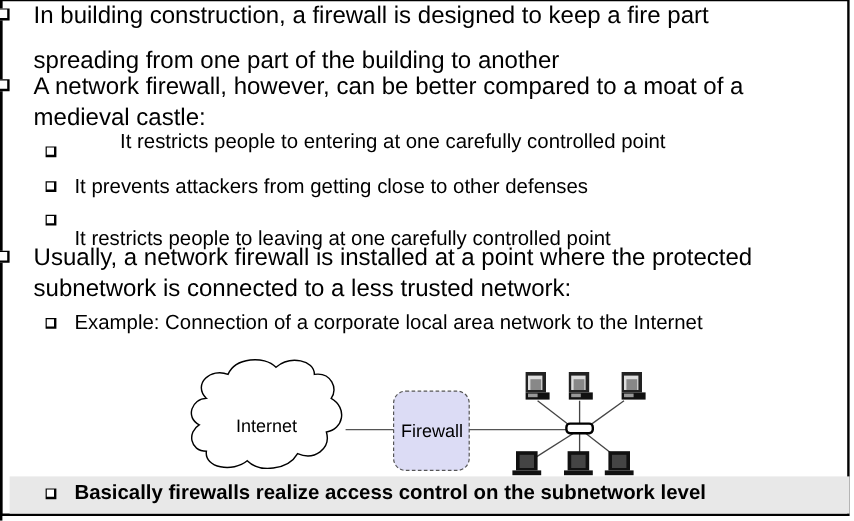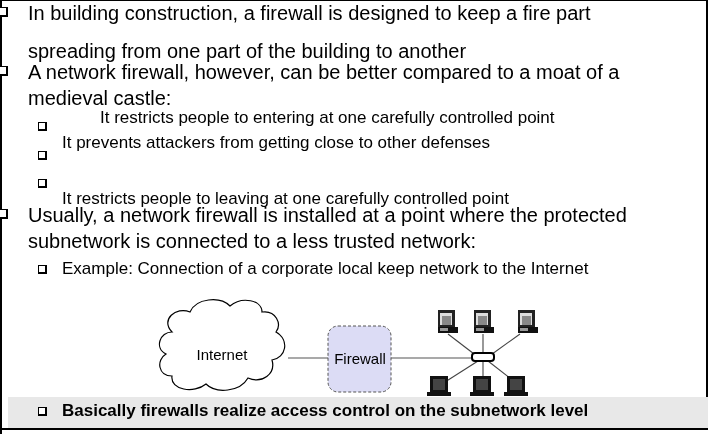--- a/index.html
+++ b/index.html
@@ -26,31 +26,31 @@
 <div class="line l1" style="left:28px; top:38px;">spreading from one part of the building to another</div>
 
 <span class="bullet b1" style="left:-2px; top:66px;"></span>
 <div class="line l1" style="left:28px; top:59px;text-align:center;">A network firewall, however, can be better compared to a moat of a</div>
 <div class="line l1" style="left:28px; top:85px;">medieval castle:</div>
 
 <span class="bullet b2" style="left:38px; top:122px;"></span>
 <div class="line l2" style="left:62px; top:107px;margin-left:38px;">It restricts people to entering at one carefully controlled point</div>
 
 <span class="bullet b2" style="left:38px; top:151px;"></span>
-<div class="line l2" style="left:62px; top:132px;text-align:center;">It prevents attackers from getting close to other defenses</div>
+<div class="line l2" style="left:62px; top:145px;text-align:center;">It prevents attackers from getting close to other defenses</div>
 
 <span class="bullet b2" style="left:38px; top:179px;"></span>
 <div class="line l2" style="left:62px; top:188px;">It restricts people to leaving at one carefully controlled point</div>
 
 <span class="bullet b1" style="left:-2px; top:209px;"></span>
 <div class="line l1" style="left:28px; top:202px;">Usually, a network firewall is installed at a point where the protected</div>
 <div class="line l1" style="left:28px; top:228px;">subnetwork is connected to a less trusted network:</div>
 
 <span class="bullet b2" style="left:38px; top:265px;"></span>
-<div class="line l2" style="left:62px; top:258px;">Example: Connection of a corporate local keep network to the Internet</div>
+<div class="line l2" style="left:62px; top:258px;">Example: Connection of a corporate local area network to the Internet</div>
 
 <svg style="position:absolute; left:0; top:290px;" width="712" height="110">
 
   <path d="M172,42 C160,30 176,16 190,22 C196,8 220,6 230,16 C242,6 262,10 262,22 C276,20 282,34 276,42 C290,50 286,68 272,70 C276,84 262,94 248,88 C240,102 216,104 206,94 C194,104 170,100 172,86 C158,86 156,70 166,64 C154,58 160,42 172,42 Z" fill="#ffffff" stroke="#000" stroke-width="1.2"></path>
   <text x="222" y="70" font-size="15" text-anchor="middle">Internet</text>
 
   <line x1="288" y1="68" x2="329" y2="68" stroke="#555" stroke-width="1.2"></line>
 
   <rect x="328" y="36" width="63" height="66" rx="10" ry="10" fill="#dcdcf5" stroke="#555" stroke-width="1" stroke-dasharray="3,2"></rect>
   <text x="360" y="74" font-size="15" text-anchor="middle">Firewall</text>

